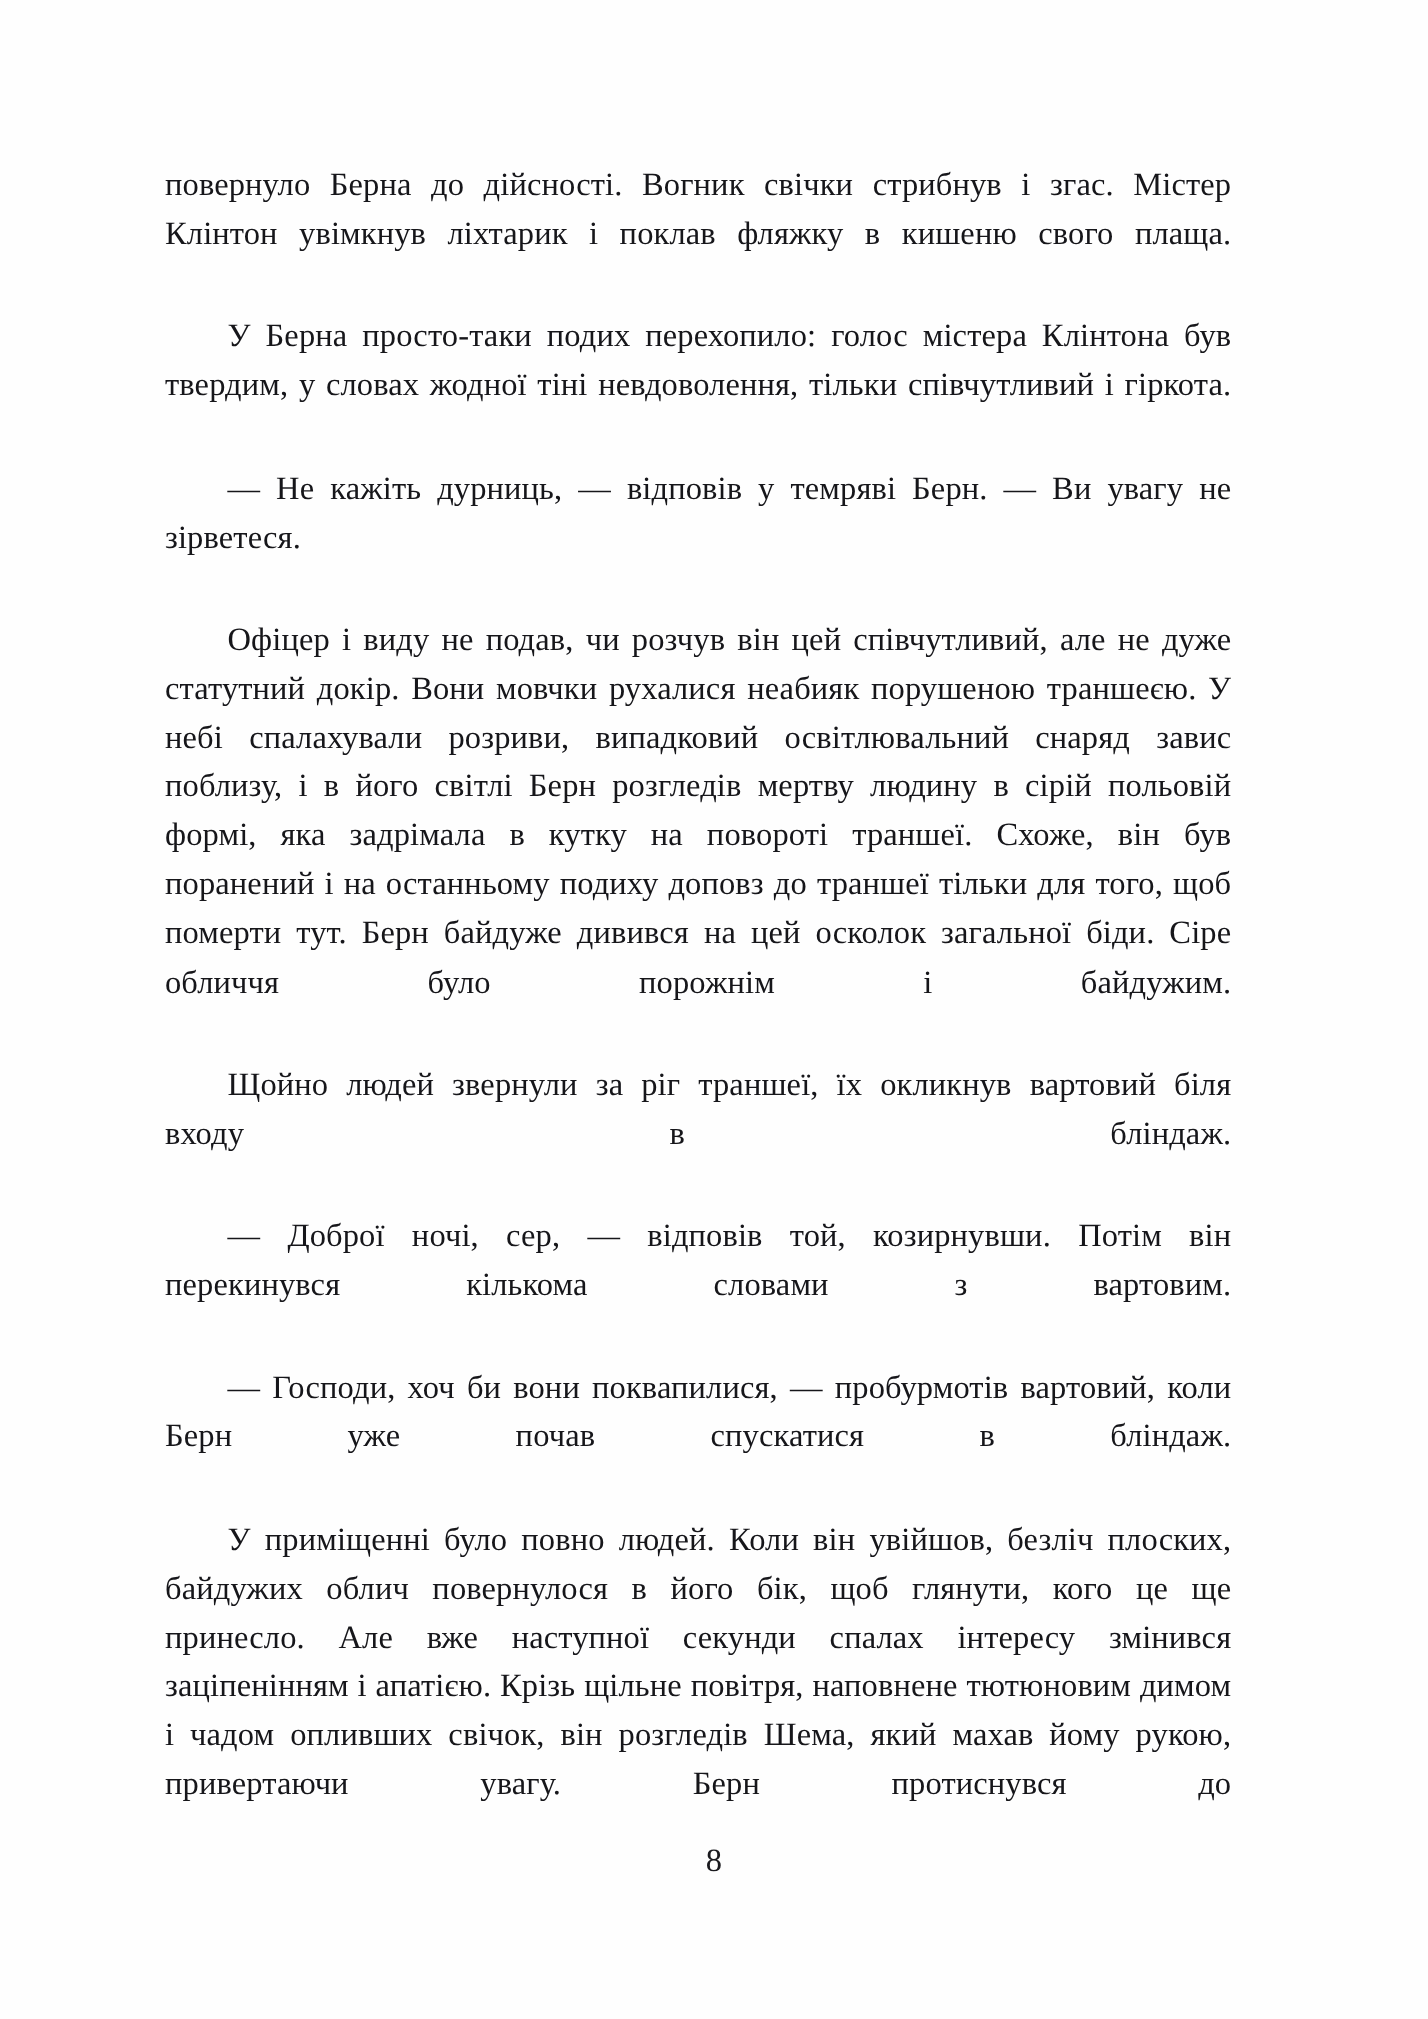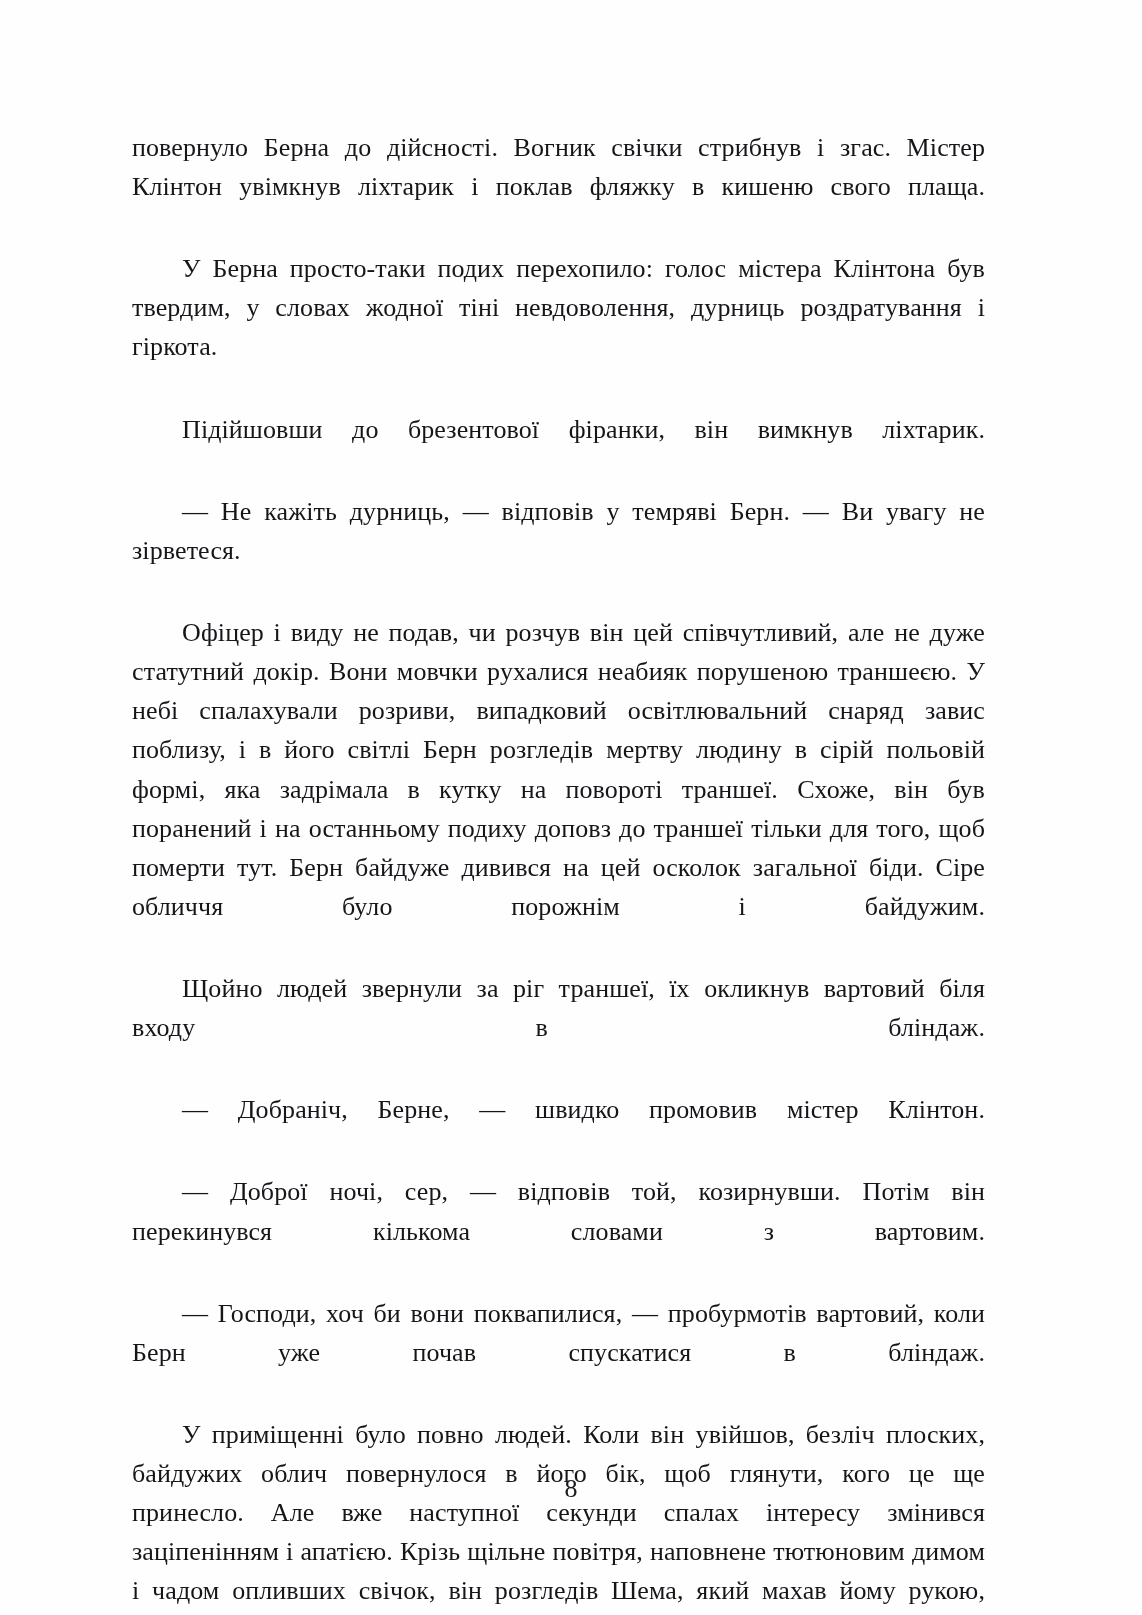--- a/index.html
+++ b/index.html
@@ -60,26 +60,24 @@
     color: #1a1a1e;
   }
 </style>
 </head>
 <body>
 
 <div class="page">
 
   <div class="text-block">
     <p class="para cont">повернуло Берна до дійсності. Вогник свічки стрибнув і згас. Містер Клінтон увімкнув ліхтарик і поклав фляжку в кишеню свого плаща.</p>
-    <p class="para">У Берна просто-таки подих перехопило: голос містера Клінтона був твердим, у словах жодної тіні невдоволення, дурниць роздратування і гіркота.</p>
-    <p class="para">Підійшовши до брезентової фіранки, він вимкнув ліхтарик.</p>
+    <p class="para">У Берна просто-таки подих перехопило: голос містера Клінтона був твердим, у словах жодної тіні невдоволення, тільки співчутливий і гіркота.</p>
     <p class="para">— Не кажіть дурниць, — відповів у темряві Берн. — Ви увагу не зірветеся.</p>
     <p class="para">Офіцер і виду не подав, чи розчув він цей співчутливий, але не дуже статутний докір. Вони мовчки рухалися неабияк порушеною траншеєю. У небі спалахували розриви, випадковий освітлювальний снаряд завис поблизу, і в його світлі Берн розгледів мертву людину в сірій польовій формі, яка задрімала в кутку на повороті траншеї. Схоже, він був поранений і на останньому подиху доповз до траншеї тільки для того, щоб померти тут. Берн байдуже дивився на цей осколок загальної біди. Сіре обличчя було порожнім і байдужим.</p>
     <p class="para">Щойно людей звернули за ріг траншеї, їх окликнув вартовий біля входу в бліндаж.</p>
-    <p class="para">— Добраніч, Берне, — швидко промовив містер Клінтон.</p>
     <p class="para">— Доброї ночі, сер, — відповів той, козирнувши. Потім він перекинувся кількома словами з вартовим.</p>
     <p class="para">— Господи, хоч би вони поквапилися, — пробурмотів вартовий, коли Берн уже почав спускатися в бліндаж.</p>
     <p class="para">У приміщенні було повно людей. Коли він увійшов, безліч плоских, байдужих облич повернулося в його бік, щоб глянути, кого це ще принесло. Але вже наступної секунди спалах інтересу змінився заціпенінням і апатією. Крізь щільне повітря, наповнене тютюновим димом і чадом опливших свічок, він розгледів Шема, який махав йому рукою, привертаючи увагу. Берн протиснувся до</p>
   </div>
 
   <div class="page-number">8</div>
 
 </div>
 
 </body></html>

